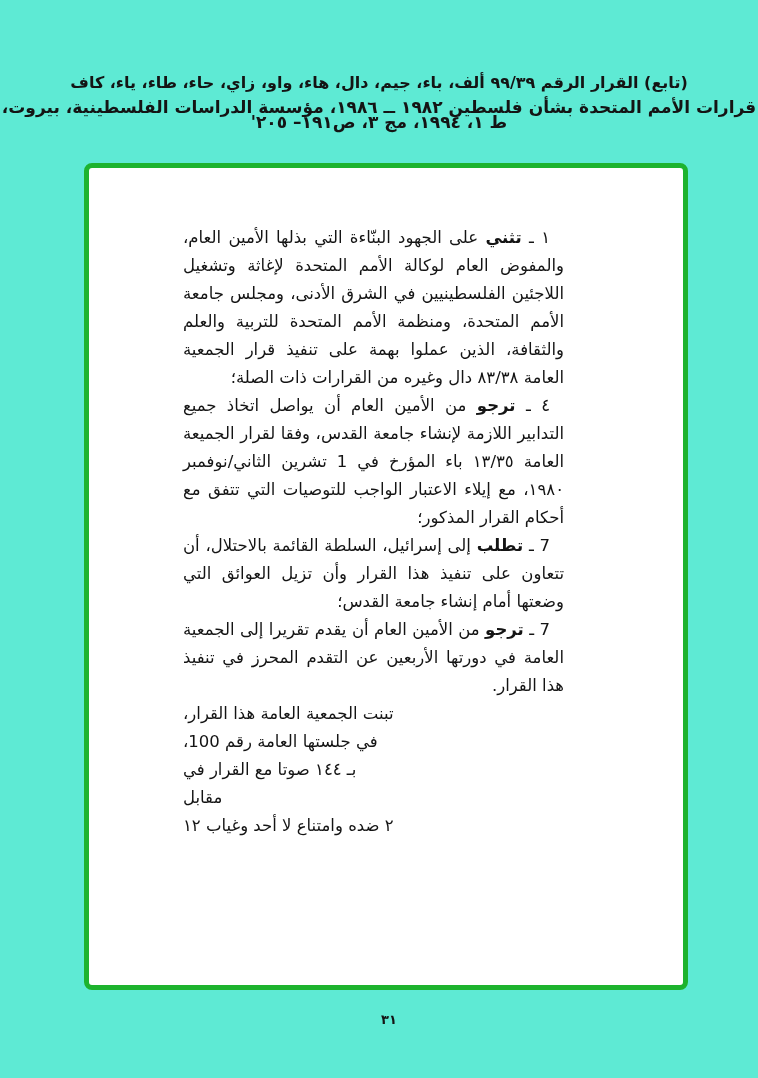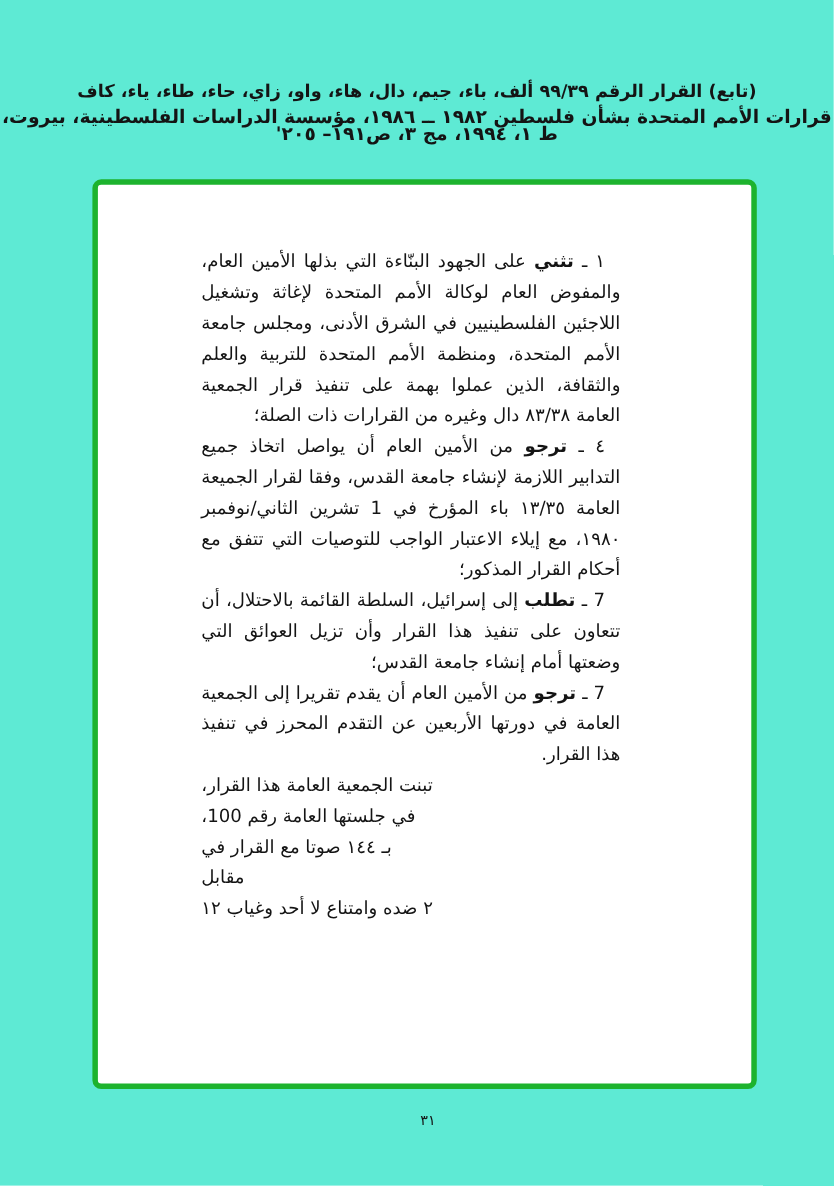--- a/index.html
+++ b/index.html
@@ -61,21 +61,21 @@
   }
   .closing {
     margin: 0 170px 0 0;
   }
   .closing-line {
     text-align: left;
   }
   .page-number {
     margin-top: 22px;
     text-align: center;
-    font-weight: normal;
+    font-weight: bold;
     font-size: 13px;
     direction: rtl;
     margin-left: 20px;
   }
 </style>
 </head>
 <body>
 
 <div class="page">
 

